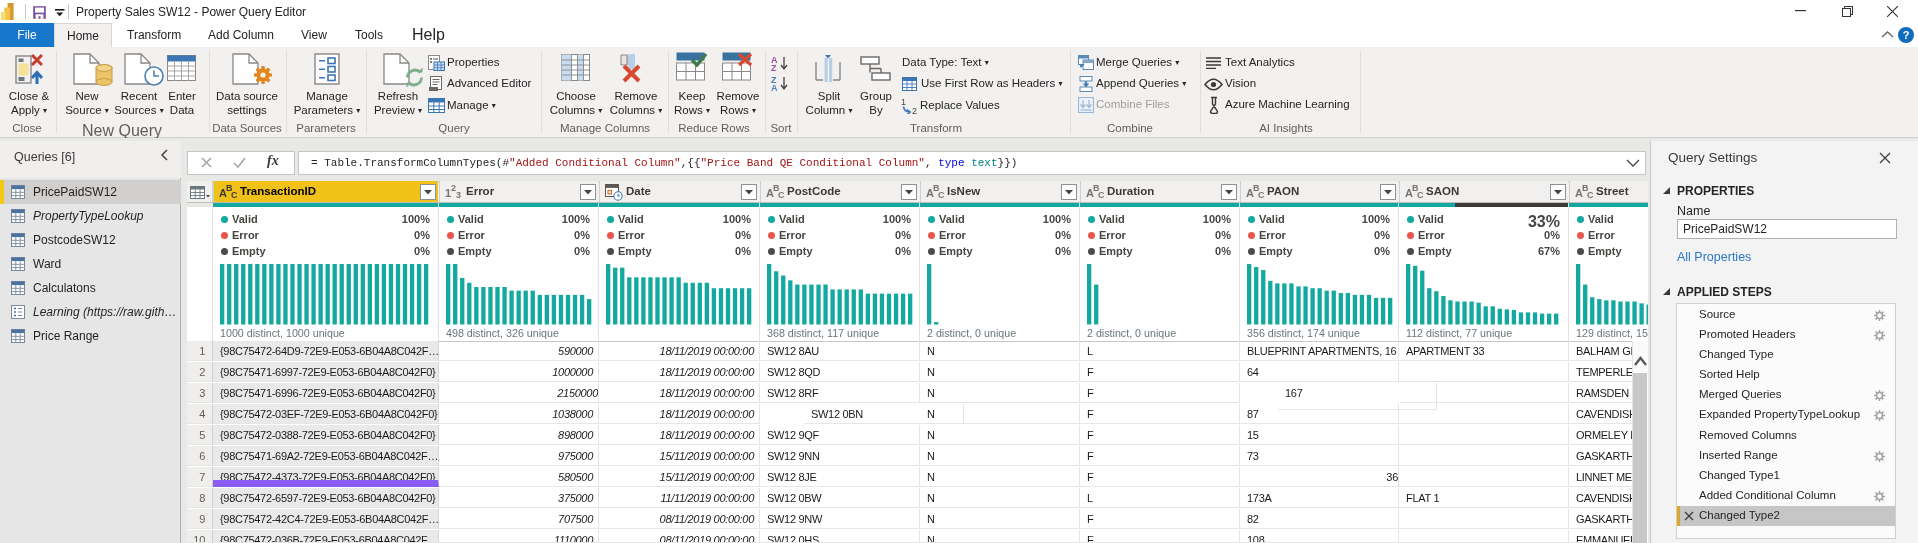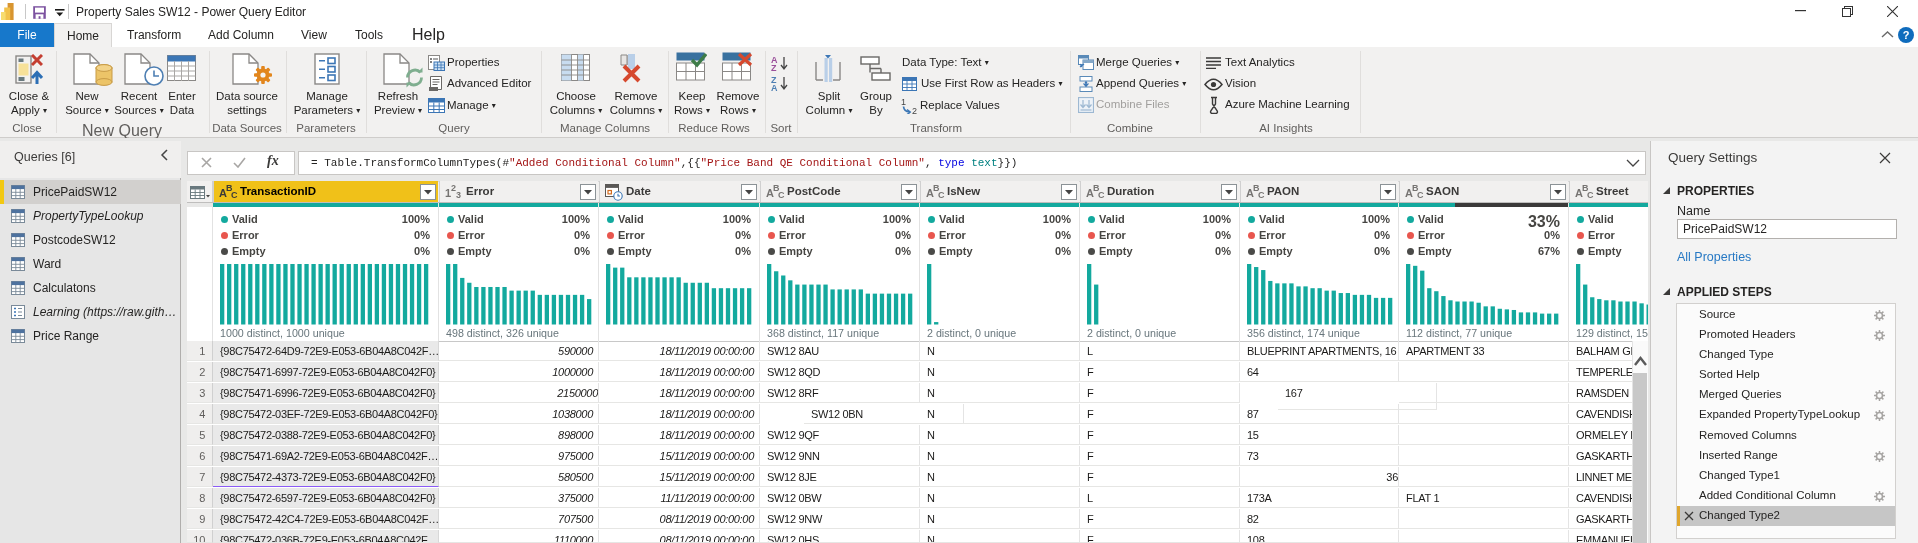--- a/index.html
+++ b/index.html
@@ -760,21 +760,21 @@
 <div class="ab" style="left:213px;top:446px;width:226px;height:20px;font-size:11px;letter-spacing:-0.3px;line-height:20px;overflow:hidden;white-space:nowrap;border-bottom:1px solid #E6E6E4;background:#E9E9E9;border-right:1px solid #D8D8D8;padding-left:7px;color:#1B1A19;">{98C75471-69A2-72E9-E053-6B04A8C042F…</div>
 <div class="ab" style="left:439px;top:446px;width:160px;height:20px;font-size:11px;letter-spacing:-0.3px;line-height:20px;overflow:hidden;white-space:nowrap;border-bottom:1px solid #E6E6E4;border-right:1px solid #E4E4E4;text-align:right;padding-right:5px;font-style:italic;color:#1B1A19;">975000</div>
 <div class="ab" style="left:599px;top:446px;width:161px;height:20px;font-size:11px;letter-spacing:-0.3px;line-height:20px;overflow:hidden;white-space:nowrap;border-bottom:1px solid #E6E6E4;border-right:1px solid #E4E4E4;text-align:right;padding-right:5px;font-style:italic;color:#1B1A19;">15/11/2019 00:00:00</div>
 <div class="ab" style="left:760px;top:446px;width:160px;height:20px;font-size:11px;letter-spacing:-0.3px;line-height:20px;overflow:hidden;white-space:nowrap;border-bottom:1px solid #E6E6E4;border-right:1px solid #E4E4E4;padding-left:7px;color:#1B1A19;">SW12 9NN</div>
 <div class="ab" style="left:920px;top:446px;width:160px;height:20px;font-size:11px;letter-spacing:-0.3px;line-height:20px;overflow:hidden;white-space:nowrap;border-bottom:1px solid #E6E6E4;border-right:1px solid #E4E4E4;padding-left:7px;color:#1B1A19;">N</div>
 <div class="ab" style="left:1080px;top:446px;width:160px;height:20px;font-size:11px;letter-spacing:-0.3px;line-height:20px;overflow:hidden;white-space:nowrap;border-bottom:1px solid #E6E6E4;border-right:1px solid #E4E4E4;padding-left:7px;color:#1B1A19;">F</div>
 <div class="ab" style="left:1240px;top:446px;width:159px;height:20px;font-size:11px;letter-spacing:-0.3px;line-height:20px;overflow:hidden;white-space:nowrap;border-bottom:1px solid #E6E6E4;border-right:1px solid #E4E4E4;padding-left:7px;color:#1B1A19;">73</div>
 <div class="ab" style="left:1399px;top:446px;width:170px;height:20px;font-size:11px;letter-spacing:-0.3px;line-height:20px;overflow:hidden;white-space:nowrap;border-bottom:1px solid #E6E6E4;border-right:1px solid #E4E4E4;padding-left:7px;color:#1B1A19;"></div>
 <div class="ab" style="left:1569px;top:446px;width:79px;height:20px;font-size:11px;letter-spacing:-0.3px;line-height:20px;overflow:hidden;white-space:nowrap;border-bottom:1px solid #E6E6E4;border-right:1px solid #E4E4E4;padding-left:7px;color:#1B1A19;">GASKARTH F</div>
 <div class="ab" style="left:187px;top:467px;width:26px;height:20px;font-size:11px;letter-spacing:-0.3px;line-height:20px;overflow:hidden;white-space:nowrap;border-bottom:1px solid #E6E6E4;background:#EFEEED;border-right:1px solid #D0D0D0;color:#605E5C;text-align:right;padding-right:7px;">7</div>
-<div class="ab" style="left:213px;top:467px;width:226px;height:20px;font-size:11px;letter-spacing:-0.3px;line-height:20px;overflow:hidden;white-space:nowrap;border-bottom:1px solid #8b5cf6;background:#E9E9E9;border-right:1px solid #D8D8D8;padding-left:7px;color:#1B1A19;">{98C75472-4373-72E9-E053-6B04A8C042F0}</div>
+<div class="ab" style="left:213px;top:467px;width:226px;height:20px;font-size:11px;letter-spacing:-0.3px;line-height:20px;overflow:hidden;white-space:nowrap;border-bottom:7px solid #8b5cf6;background:#E9E9E9;border-right:1px solid #D8D8D8;padding-left:7px;color:#1B1A19;">{98C75472-4373-72E9-E053-6B04A8C042F0}</div>
 <div class="ab" style="left:439px;top:467px;width:160px;height:20px;font-size:11px;letter-spacing:-0.3px;line-height:20px;overflow:hidden;white-space:nowrap;border-bottom:1px solid #E6E6E4;border-right:1px solid #E4E4E4;text-align:right;padding-right:5px;font-style:italic;color:#1B1A19;">580500</div>
 <div class="ab" style="left:599px;top:467px;width:161px;height:20px;font-size:11px;letter-spacing:-0.3px;line-height:20px;overflow:hidden;white-space:nowrap;border-bottom:1px solid #E6E6E4;border-right:1px solid #E4E4E4;text-align:right;padding-right:5px;font-style:italic;color:#1B1A19;">15/11/2019 00:00:00</div>
 <div class="ab" style="left:760px;top:467px;width:160px;height:20px;font-size:11px;letter-spacing:-0.3px;line-height:20px;overflow:hidden;white-space:nowrap;border-bottom:1px solid #E6E6E4;border-right:1px solid #E4E4E4;padding-left:7px;color:#1B1A19;">SW12 8JE</div>
 <div class="ab" style="left:920px;top:467px;width:160px;height:20px;font-size:11px;letter-spacing:-0.3px;line-height:20px;overflow:hidden;white-space:nowrap;border-bottom:1px solid #E6E6E4;border-right:1px solid #E4E4E4;padding-left:7px;color:#1B1A19;">N</div>
 <div class="ab" style="left:1080px;top:467px;width:160px;height:20px;font-size:11px;letter-spacing:-0.3px;line-height:20px;overflow:hidden;white-space:nowrap;border-bottom:1px solid #E6E6E4;border-right:1px solid #E4E4E4;padding-left:7px;color:#1B1A19;">F</div>
 <div class="ab" style="left:1240px;top:467px;width:159px;height:20px;font-size:11px;letter-spacing:-0.3px;line-height:20px;overflow:hidden;white-space:nowrap;border-bottom:1px solid #E6E6E4;border-right:1px solid #E4E4E4;padding-left:7px;color:#1B1A19;text-align:right;">36</div>
 <div class="ab" style="left:1399px;top:467px;width:170px;height:20px;font-size:11px;letter-spacing:-0.3px;line-height:20px;overflow:hidden;white-space:nowrap;border-bottom:1px solid #E6E6E4;border-right:1px solid #E4E4E4;padding-left:7px;color:#1B1A19;"></div>
 <div class="ab" style="left:1569px;top:467px;width:79px;height:20px;font-size:11px;letter-spacing:-0.3px;line-height:20px;overflow:hidden;white-space:nowrap;border-bottom:1px solid #E6E6E4;border-right:1px solid #E4E4E4;padding-left:7px;color:#1B1A19;">LINNET MEV</div>
 <div class="ab" style="left:187px;top:488px;width:26px;height:20px;font-size:11px;letter-spacing:-0.3px;line-height:20px;overflow:hidden;white-space:nowrap;border-bottom:1px solid #E6E6E4;background:#EFEEED;border-right:1px solid #D0D0D0;color:#605E5C;text-align:right;padding-right:7px;">8</div>
 <div class="ab" style="left:213px;top:488px;width:226px;height:20px;font-size:11px;letter-spacing:-0.3px;line-height:20px;overflow:hidden;white-space:nowrap;border-bottom:1px solid #E6E6E4;background:#E9E9E9;border-right:1px solid #D8D8D8;padding-left:7px;color:#1B1A19;">{98C75472-6597-72E9-E053-6B04A8C042F0}</div>

